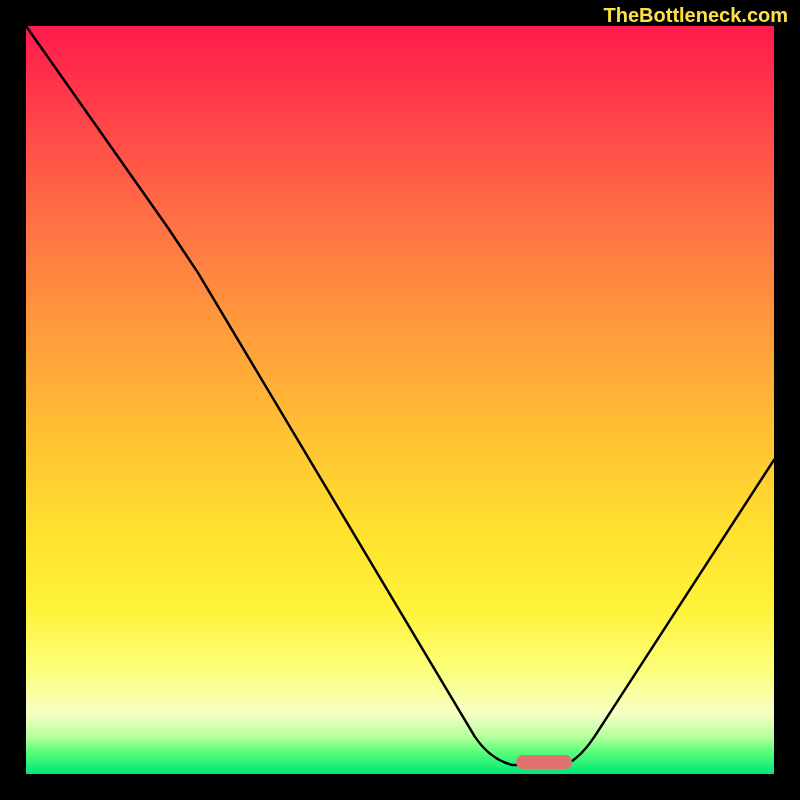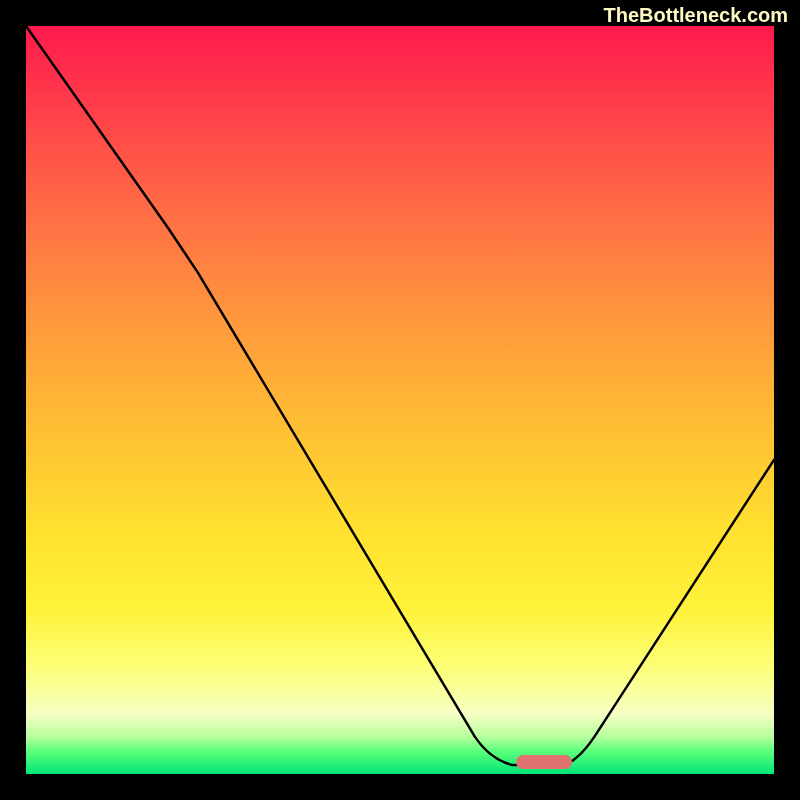--- a/index.html
+++ b/index.html
@@ -13,21 +13,21 @@
   .container {
     width: 800px;
     height: 800px;
     position: relative;
     background: #000;
   }
   .watermark {
     position: absolute;
     top: 4px;
     right: 12px;
-    color: #fef9c3;
+    color: #fde047;
     font-size: 20px;
     font-weight: bold;
     z-index: 10;
   }
   .plot-area {
     position: absolute;
     left: 26px;
     top: 26px;
     width: 748px;
     height: 748px;

